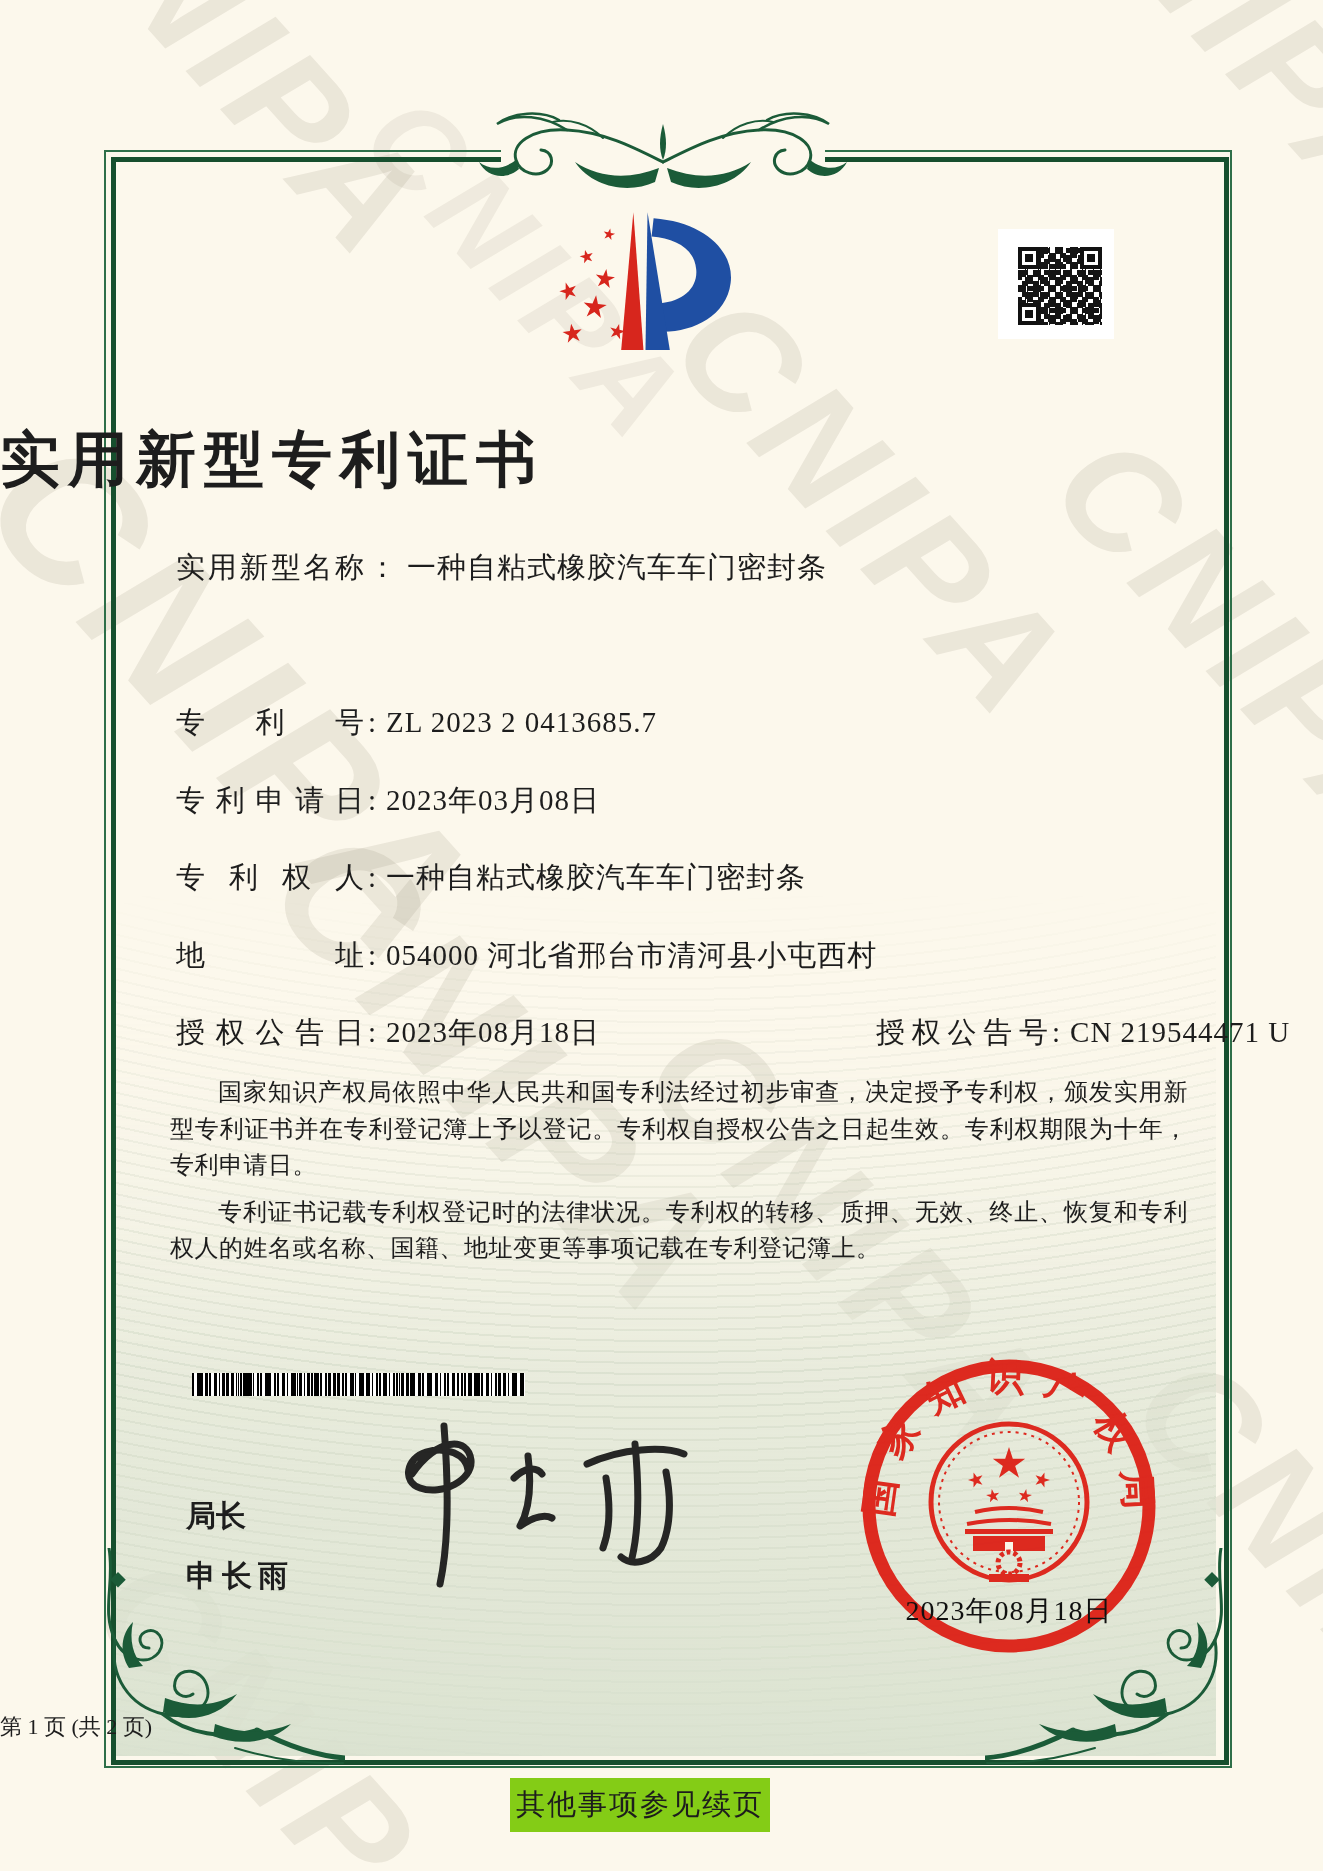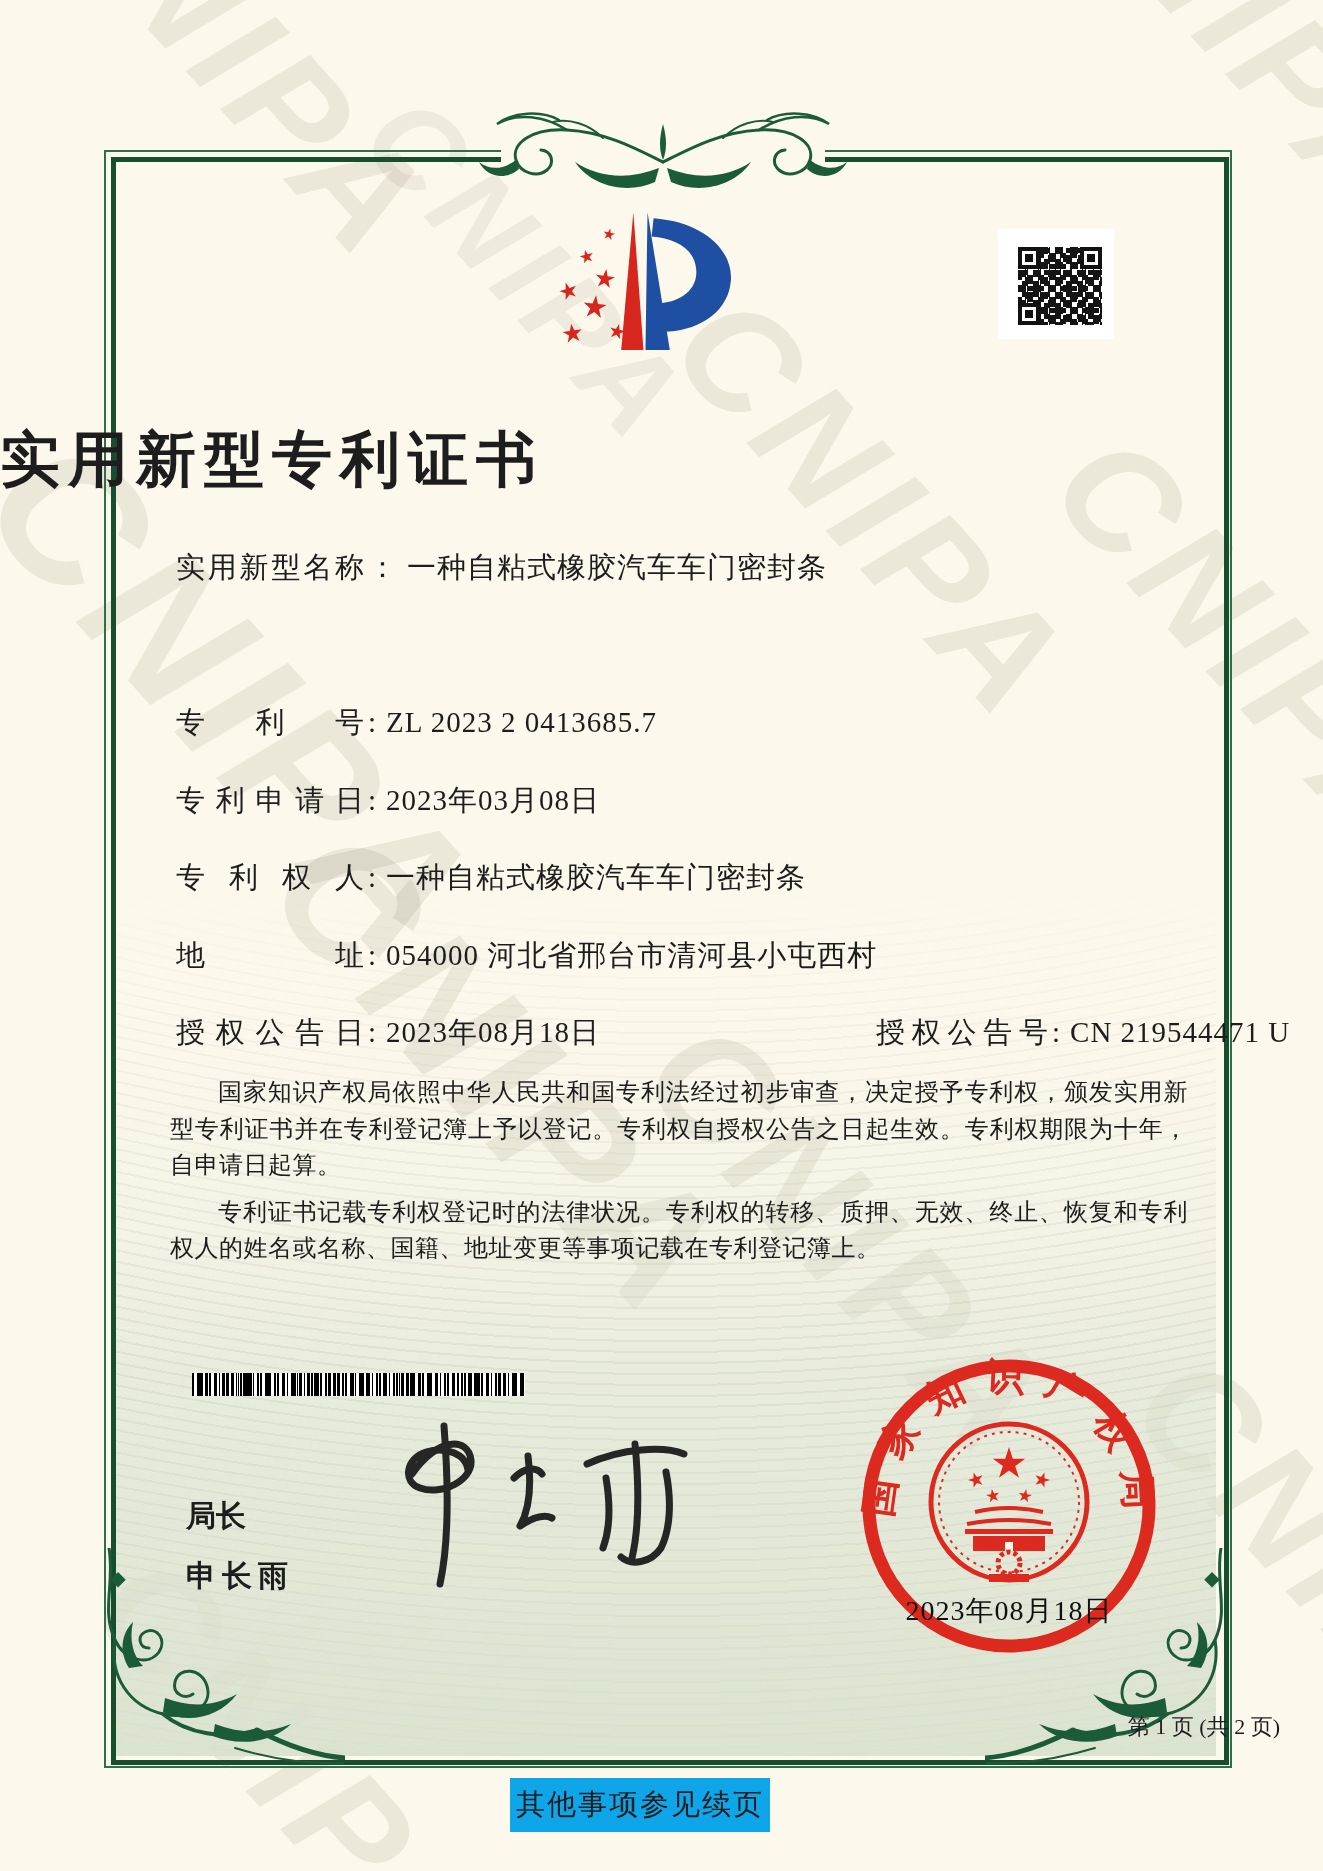--- a/index.html
+++ b/index.html
@@ -67,22 +67,22 @@
       repeating-linear-gradient(90deg,#000 0 2px,transparent 2px 5px,#000 5px 8px,transparent 8px 10px,#000 10px 11px,transparent 11px 14px,#000 14px 16px,transparent 16px 17px),
       repeating-linear-gradient(90deg,#000 0 1px,transparent 1px 7px,#000 7px 10px,transparent 10px 13px,#000 13px 14px,transparent 14px 23px),
       #fff;
   }
   .signer-title{position:absolute;left:186px;top:1496px;font:700 30px "Liberation Sans","DejaVu Sans",sans-serif;z-index:4;}
   .signer-name{position:absolute;left:186px;top:1556px;font:700 30px "Liberation Sans","DejaVu Sans",sans-serif;letter-spacing:6px;z-index:4;}
   .signature{position:absolute;left:382px;top:1416px;width:330px;height:185px;z-index:4;}
   .seal{position:absolute;left:855px;top:1352px;width:308px;height:308px;z-index:5;opacity:.95;}
   .seal-date{position:absolute;left:855px;top:1592px;width:308px;text-align:center;
     font-size:28px;color:#101010;letter-spacing:1px;z-index:6;}
-  .page-footer{position:absolute;left:0;top:1712px;width:1280px;text-align:right;font-size:22px;z-index:4;}
-  .cont-box{position:absolute;left:510px;top:1778px;width:260px;height:54px;background:#0ea5e9;
+  .page-footer{position:absolute;left:0;top:1712px;width:1280px;text-align:left;font-size:22px;z-index:4;}
+  .cont-box{position:absolute;left:510px;top:1778px;width:260px;height:54px;background:#84cc16;
     z-index:6;display:flex;align-items:center;justify-content:center;}
   .cont-box span{font-size:29px;letter-spacing:2px;}
   .green{stroke:#1b5b38;fill:none;stroke-linecap:round;}
   .greenf{fill:#1b5b38;stroke:none;}
 </style>
 </head>
 <body>
 
 <div id="page">
 
@@ -189,21 +189,21 @@
     <span class="lab">地址</span><span class="col">:</span><span class="val">054000 河北省邢台市清河县小屯西村</span>
   </div>
   <div class="row" id="rowg">
     <span class="lab">授权公告日</span><span class="col">:</span><span class="val">2023年08月18日</span>
     <span class="grant2">
       <span class="lab">授权公告号</span><span class="col">:</span><span class="val">CN 219544471 U</span>
     </span>
   </div>
 
   <div class="paras">
-    <p>国家知识产权局依照中华人民共和国专利法经过初步审查，决定授予专利权，颁发实用新型专利证书并在专利登记簿上予以登记。专利权自授权公告之日起生效。专利权期限为十年，自申请日起算。</p>
+    <p>国家知识产权局依照中华人民共和国专利法经过初步审查，决定授予专利权，颁发实用新型专利证书并在专利登记簿上予以登记。专利权自授权公告之日起生效。专利权期限为十年，专利申请日。</p>
     <p>专利证书记载专利权登记时的法律状况。专利权的转移、质押、无效、终止、恢复和专利权人的姓名或名称、国籍、地址变更等事项记载在专利登记簿上。</p>
   </div>
 
   <div class="barcode"></div>
 
   <div class="signer-title">局长</div>
   <div class="signer-name">申长雨</div>
 
   <svg class="signature" viewBox="0 0 330 185">
     <g stroke="#161616" stroke-width="7" fill="none" stroke-linecap="round" stroke-linejoin="round" opacity=".92">

